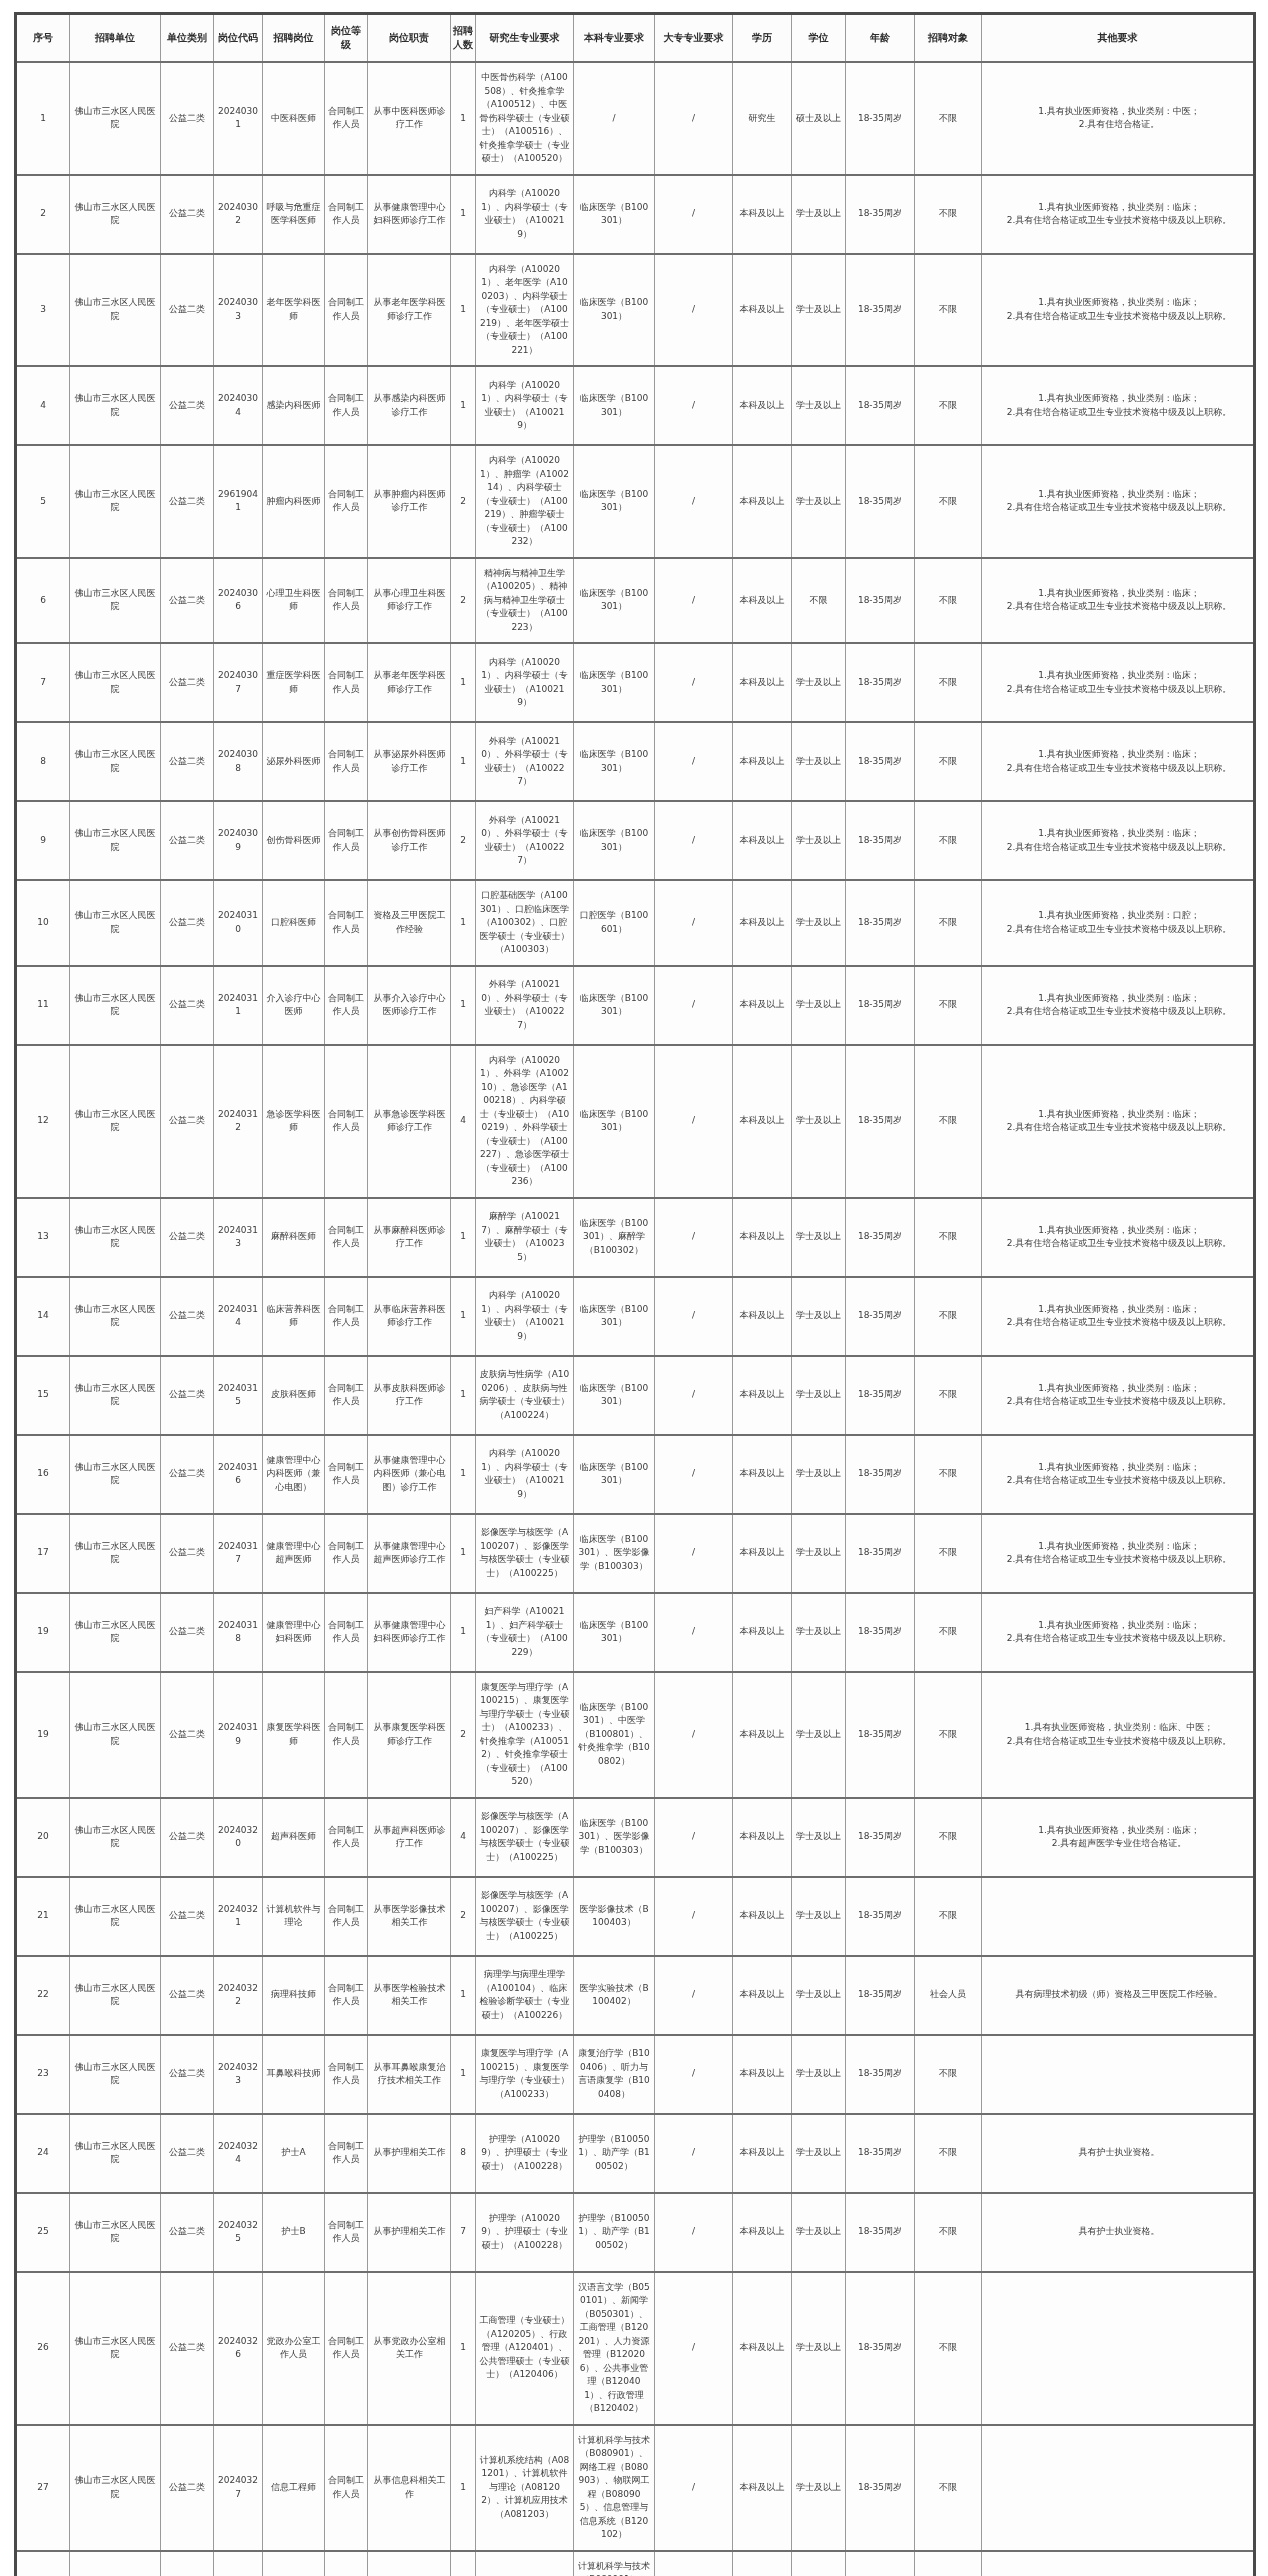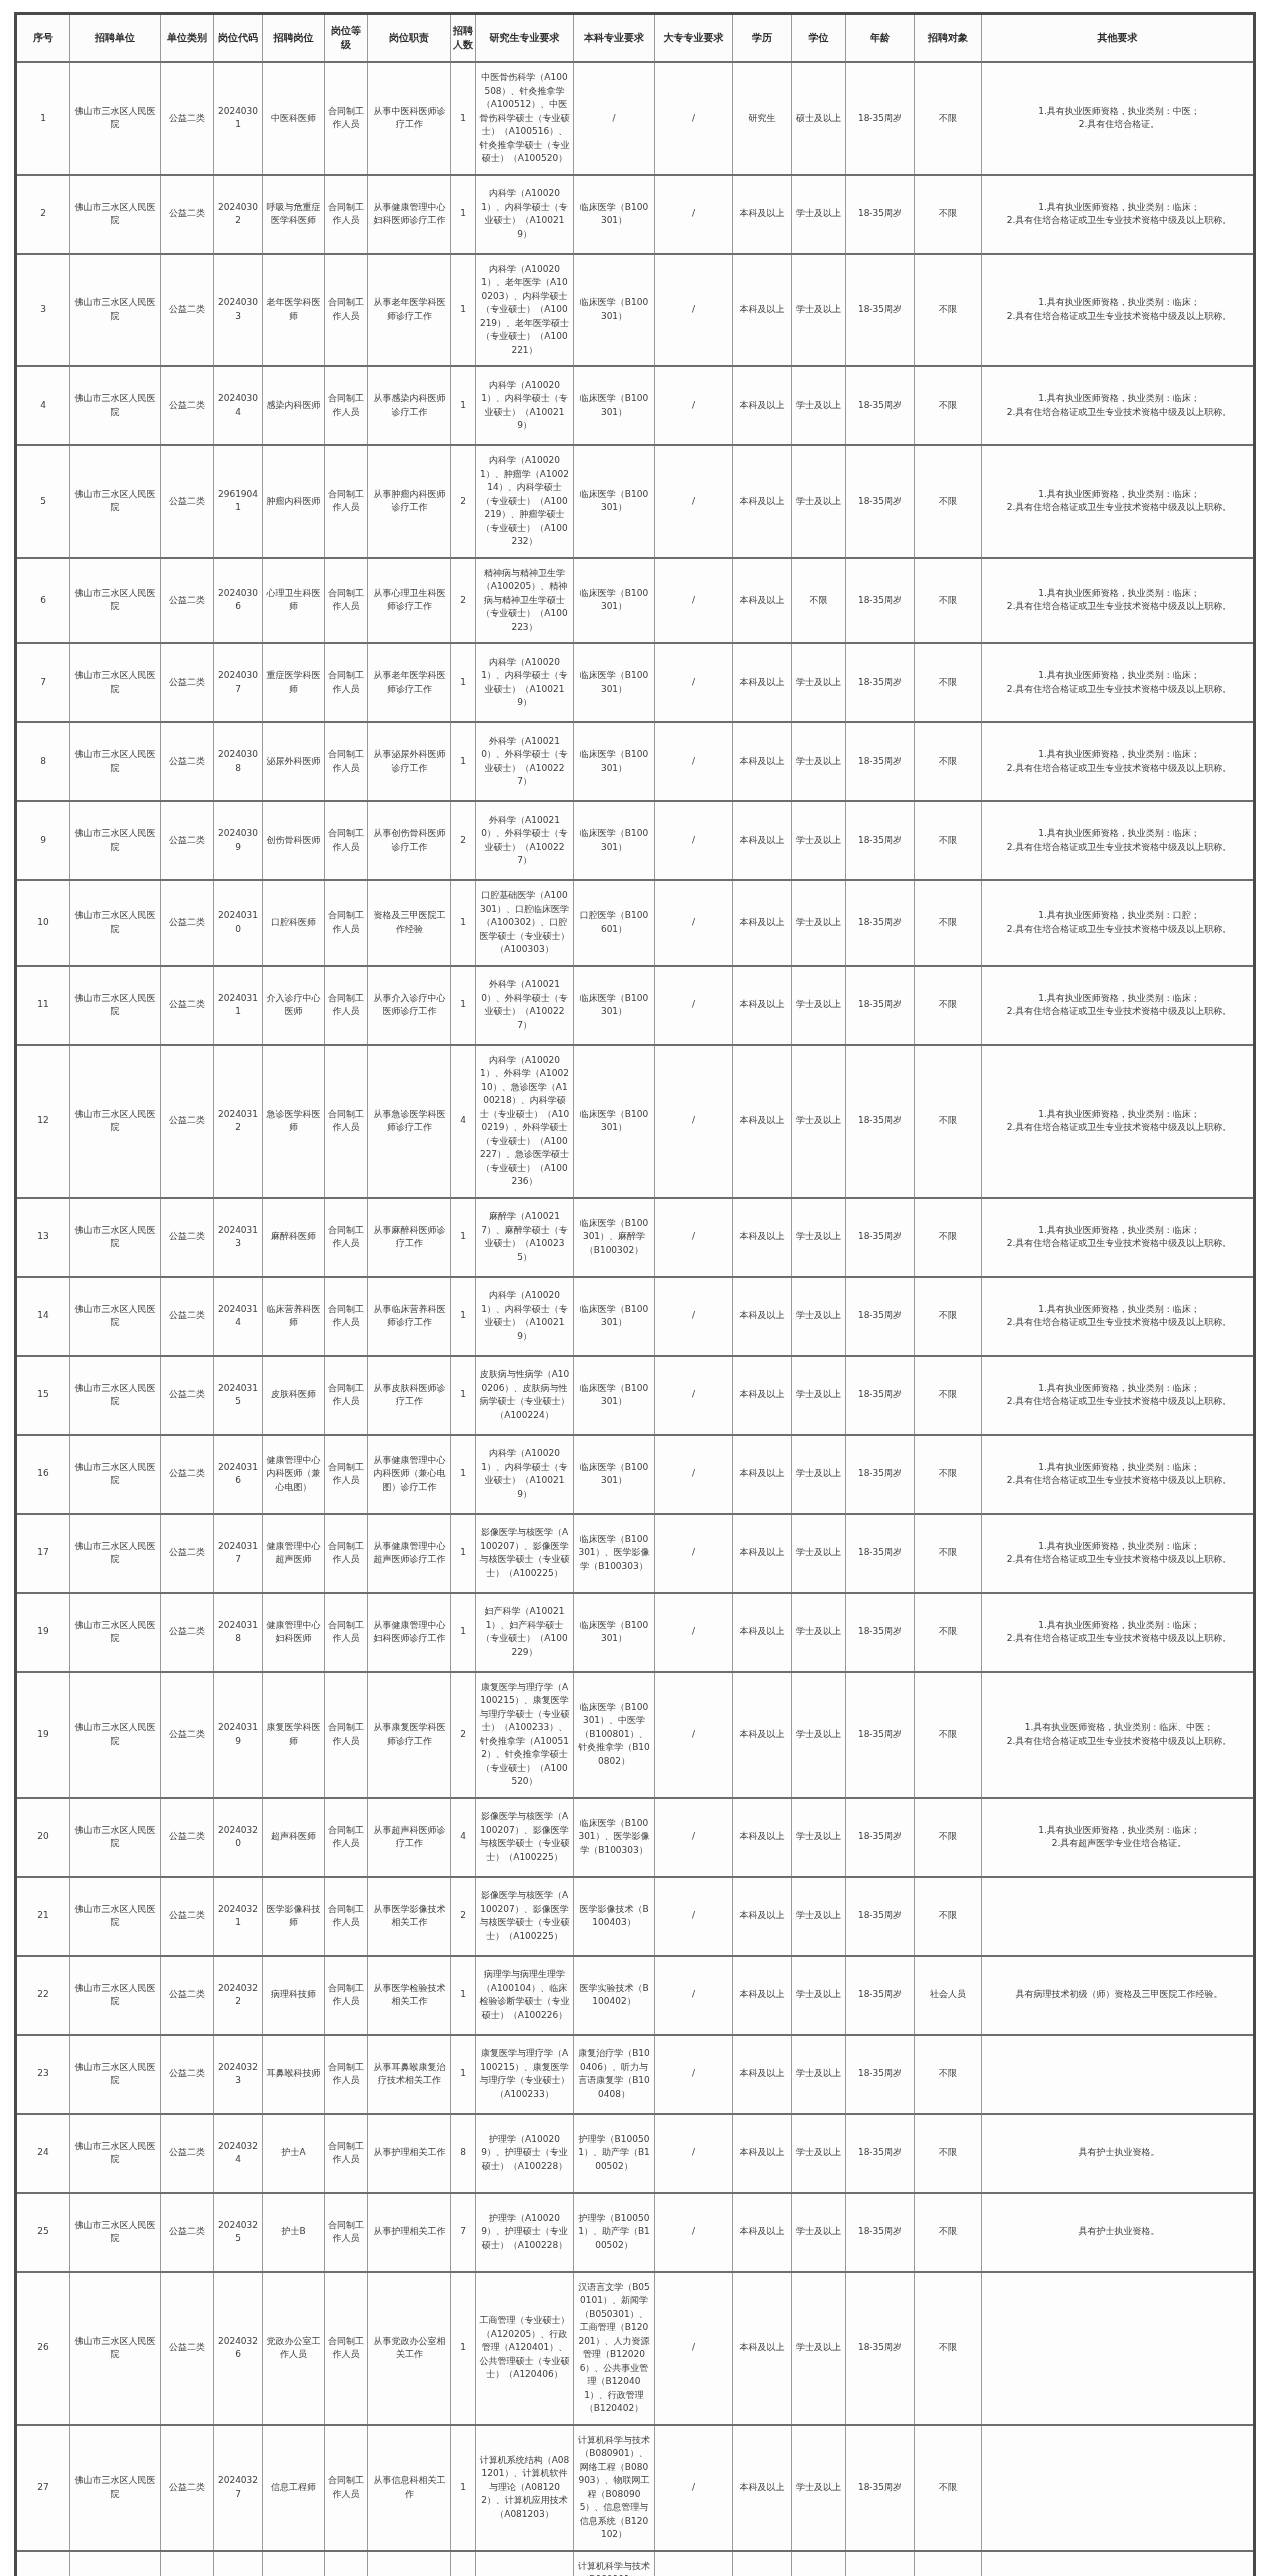--- a/index.html
+++ b/index.html
@@ -474,21 +474,21 @@
           <td class="c13">18-35周岁</td>
           <td class="c14">不限</td>
           <td class="c15">1.具有执业医师资格，执业类别：临床；
 2.具有超声医学专业住培合格证。</td>
         </tr>
         <tr>
           <td class="c0">21</td>
           <td class="c1">佛山市三水区人民医院</td>
           <td class="c2">公益二类</td>
           <td class="c3">20240321</td>
-          <td class="c4">医学影像科技师</td>
+          <td class="c4">计算机软件与理论</td>
           <td class="c5">合同制工作人员</td>
           <td class="c6">从事医学影像技术相关工作</td>
           <td class="c7">2</td>
           <td class="c8">影像医学与核医学（A100207）、影像医学与核医学硕士（专业硕士）（A100225）</td>
           <td class="c9">医学影像技术（B100403）</td>
           <td class="c10">/</td>
           <td class="c11">本科及以上</td>
           <td class="c12">学士及以上</td>
           <td class="c13">18-35周岁</td>
           <td class="c14">不限</td>

